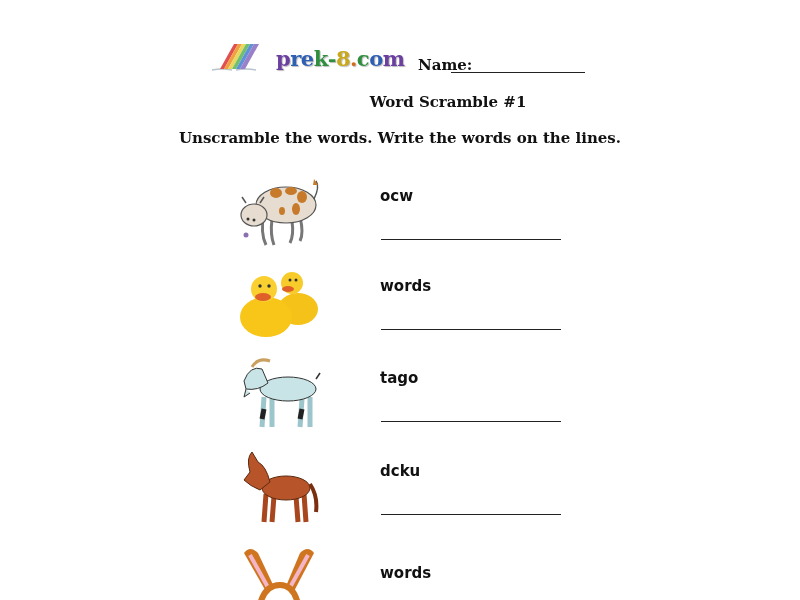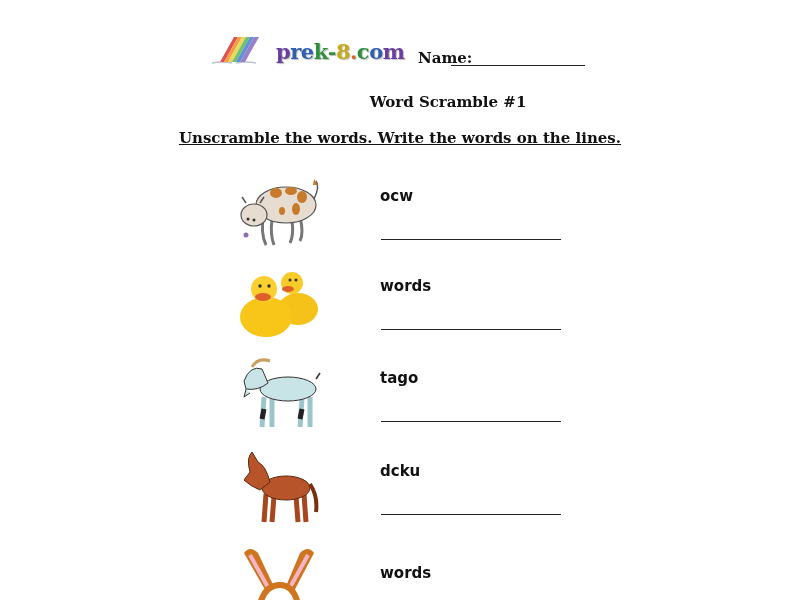--- a/index.html
+++ b/index.html
@@ -1,24 +1,24 @@
 <!DOCTYPE html>
 <html><head>
 <meta charset="utf-8">
 <style>
   html, body { margin:0; padding:0; background:#ffffff; }
   body { width:800px; height:600px; overflow:hidden; position:relative; font-family:"DejaVu Serif", serif; color:#111; }
-  .header { position:absolute; left:0; top:11px; width:800px; height:70px; }
+  .header { position:absolute; left:0; top:18px; width:800px; height:70px; }
   .rainbow { position:absolute; left:210px; top:24px; width:50px; height:30px; }
   .logo { position:absolute; left:276px; top:28px; font-family:"DejaVu Serif", serif; font-weight:bold; font-size:21px; letter-spacing:-0.5px; text-shadow:1px 1px 1px #bbb; }
   .logo span { display:inline-block; }
   .name-label { position:absolute; left:398px; top:38px; font-family:"DejaVu Serif", serif; font-weight:bold; font-size:15px;margin-left:20px; }
   .name-line { position:absolute; left:451px; top:54px; width:134px; border-bottom:1.5px solid #222; }
   .title { position:absolute; left:0; width:800px; top:93px; text-align:center; font-weight:bold; font-size:15px;padding-left:48px; }
-  .instructions { position:absolute; left:0; width:800px; top:129px; text-align:center; font-weight:bold; font-size:15px;text-decoration:underline; }
+  .instructions { position:absolute; left:0; width:800px; top:129px; text-align:center; font-weight:bold; font-size:15px; }
   .item { position:absolute; left:236px; width:340px; height:90px; }
   .pic { position:absolute; left:0; top:0; width:86px; height:76px; }
   .word { position:absolute; left:144px; top:12px; font-family:"DejaVu Sans", sans-serif; font-weight:bold; font-size:15px; }
   .line { position:absolute; left:145px; top:64px; width:180px; border-bottom:1.5px solid #222; }
 </style>
 </head>
 <body>
 
 <div class="header">
   <svg class="rainbow" viewBox="0 0 50 30">

